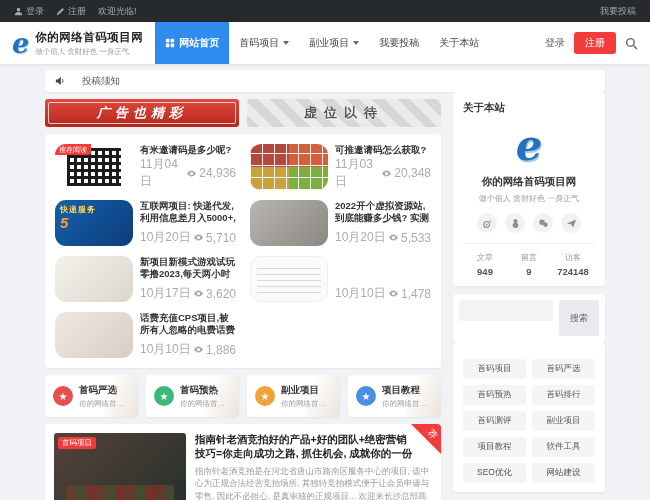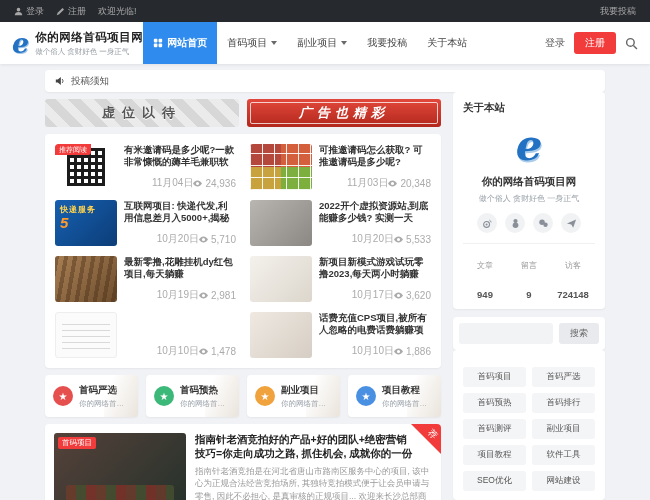--- a/index.html
+++ b/index.html
@@ -11,55 +11,55 @@
   .topbar{height:22px;background:#26292e;color:#a7a7a7;display:flex;align-items:center;gap:12px;padding:0 14px;font-size:9px}
   .topbar .t-item{display:flex;align-items:center;gap:3px;cursor:pointer}
   .topbar .spacer{flex:1}
 
   
   .header{height:42px;background:#fff;box-shadow:0 1px 3px rgba(0,0,0,.08);display:flex;align-items:center;padding:0 12px;position:relative;z-index:5}
   .logo{display:flex;align-items:center;gap:6px}
   .logo-e{font-family:"DejaVu Serif","Liberation Serif",serif;font-style:italic;font-weight:bold;font-size:27px;line-height:1;color:#2371c2;text-shadow:1px 1px 0 #9cc3e8}
   .site-name{font-size:11.5px;font-weight:bold;color:#222;letter-spacing:.5px}
   .site-tag{font-size:7.5px;color:#9aa0a6;margin-top:2px}
-  .nav{display:flex;height:42px;}
+  .nav{display:flex;height:42px;margin-left:12px}
   .nav-item{display:flex;align-items:center;gap:4px;padding:0 10px;font-size:10px;color:#444;cursor:pointer}
   .nav-item.active{background:#2f8cee;color:#fff;font-weight:bold}
   .caret{width:0;height:0;border-left:3.5px solid transparent;border-right:3.5px solid transparent;border-top:4px solid currentColor;opacity:.8}
   .header-actions{margin-left:auto;display:flex;align-items:center;gap:9px}
   .login-link{font-size:10px;color:#555;cursor:pointer}
   .register-btn{background:#f23c3c;color:#fff;font-size:10px;padding:4px 11px;border-radius:3px;cursor:pointer}
   .search-ico{color:#666;cursor:pointer}
 
   
   .container{width:560px;margin:0 auto}
   .main{display:flex;gap:12px;align-items:flex-start}
   .content{width:396px}
   .sidebar{width:152px}
   .card{background:#fff;border-radius:4px;box-shadow:0 1px 2px rgba(0,0,0,.05)}
 
   
-  .notice{display:flex;align-items:center;gap:6px;height:22px;margin-top:6px;padding:0 10px;font-size:9.5px;color:#555}
+  .notice{display:flex;align-items:center;gap:17px;height:22px;margin-top:6px;padding:0 10px;font-size:9.5px;color:#555}
   .notice .spk{color:#444}
 
   
   .ads{display:flex;gap:8px;margin-top:7px}
   .ad{flex:1;height:28px;border-radius:3px;display:flex;align-items:center;justify-content:center;position:relative;cursor:pointer;overflow:hidden}
   .ad-left{background:repeating-linear-gradient(45deg,#d7d7d7 0 9px,#ebebeb 9px 18px);color:#555;font-weight:bold;letter-spacing:7px;font-size:13px;text-shadow:0 1px 0 #fff}
   .ad-right{background:linear-gradient(180deg,#e2483b,#b3271c);color:#fff;font-style:italic;font-weight:bold;letter-spacing:5px;font-size:13px}
   .ad-right::before{content:"";position:absolute;inset:3px;border:1px solid rgba(255,255,255,.75);border-radius:2px;pointer-events:none}
 
   
   .list-card{margin-top:7px;padding:10px;display:grid;grid-template-columns:1fr 1fr;gap:10px 14px}
   .item{display:flex;gap:7px;height:46px;cursor:pointer}
-  .thumb{width:62px;height:46px;border-radius:3px;position:relative;flex:none;overflow:hidden;background:#ddd}
+  .thumb{width:78px;height:46px;border-radius:11px;position:relative;flex:none;overflow:hidden;background:#ddd}
   .rec-badge{position:absolute;top:0;left:0;background:#f23c3c;color:#fff;font-size:7px;padding:1px 4px;border-radius:3px 0 3px 0;z-index:2;line-height:1.3}
   .item-body{flex:1;display:flex;flex-direction:column;min-width:0}
   .item-title{font-size:9.5px;font-weight:bold;line-height:1.3;color:#333;max-height:25px;overflow:hidden}
-  .item-meta{margin-top:auto;display:flex;align-items:center;justify-content:flex-end;font-size:10px;color:#ababab}
+  .item-meta{margin-top:auto;display:flex;align-items:center;justify-content:space-between;font-size:12px;color:#ababab}
   .views{display:flex;align-items:center;gap:3px;color:#ababab}
 
   
   .t0{background:#fff}
   .t0::before{content:"";position:absolute;inset:4px 12px;background-image:repeating-linear-gradient(0deg,#1c1c1c 0 3px,transparent 3px 7px),repeating-linear-gradient(90deg,#1c1c1c 0 3px,transparent 3px 7px);background-color:#fff}
   .t1{background:conic-gradient(#d35f3c 0 25%,#7daf3f 25% 50%,#c8a23c 50% 75%,#b5483c 75%)}
   .t1::after{content:"";position:absolute;inset:0;background-image:repeating-linear-gradient(0deg,rgba(255,255,255,.9) 0 1px,transparent 1px 12px),repeating-linear-gradient(90deg,rgba(255,255,255,.9) 0 1px,transparent 1px 12px)}
   .t2{background:linear-gradient(135deg,#1660b0,#0c3d78);display:flex;flex-direction:column;align-items:flex-start;padding:4px 5px}
   .t2 .thumb-text{color:#ffd34d;font-size:8px;font-weight:bold;letter-spacing:1px}
   .t2 .thumb-big{color:#ff9b2e;font-size:15px;font-weight:bold;font-style:italic;line-height:1.1}
@@ -94,27 +94,27 @@
 
   
   .s-card{padding:9px 10px;margin-bottom:8px}
   .s-title{font-size:10.5px;font-weight:bold;color:#333}
   .about-center{text-align:center}
   .logo-big{font-family:"DejaVu Serif","Liberation Serif",serif;font-style:italic;font-weight:bold;font-size:42px;line-height:1;color:#2371c2;text-shadow:1px 2px 0 #a9cceb;margin-top:10px}
   .about-name{font-size:10.5px;font-weight:bold;color:#333;margin-top:8px}
   .about-tag{font-size:8px;color:#9aa2aa;margin-top:4px}
   .socials{display:flex;justify-content:center;gap:8px;margin-top:9px}
   .soc{width:20px;height:20px;border-radius:50%;background:#f1f2f4;color:#8a9099;display:flex;align-items:center;justify-content:center;cursor:pointer}
-  .stats{display:flex;margin-top:10px;border-top:1px solid #f0f0f0;padding-top:16px;text-align:center}
+  .stats{display:flex;margin-top:10px;border-top:1px solid #f0f0f0;padding-top:8px;text-align:center}
   .stat{flex:1}
   .stat-label{font-size:8px;color:#999}
-  .stat-value{font-size:9.5px;font-weight:bold;color:#555;margin-top:18px}
+  .stat-value{font-size:9.5px;font-weight:bold;color:#555;margin-top:3px}
   .search-card{display:flex;gap:6px;padding:6px}
   .search-input{flex:1;min-width:0;height:21px;border:none;outline:none;background:#f2f3f5;border-radius:3px;font-size:9px;padding:0 7px;color:#333;font-family:inherit}
-  .search-btn{width:40px;height:21px;border:none;background:#e8eaed;border-radius:3px;font-size:9px;color:#666;cursor:pointer;font-family:inherit}
+  .search-btn{width:40px;height:36px;border:none;background:#e8eaed;border-radius:3px;font-size:9px;color:#666;cursor:pointer;font-family:inherit}
   .cat-grid{display:grid;grid-template-columns:1fr 1fr;gap:6px;margin-top:8px}
   .cat-btn{height:20px;background:#f4f5f7;border-radius:3px;display:flex;align-items:center;justify-content:center;font-size:8.5px;color:#555;cursor:pointer;white-space:nowrap}
   .latest-card{height:70px}
 </style>
 </head>
 <body>
 
 <div class="topbar">
   <span class="t-item">
     <span>
@@ -195,22 +195,22 @@
         </svg>
       </span>
     <span>投稿须知</span>
   </div>
 
   <div class="main">
 
     <div class="content">
 
       <div class="ads">
+        <div class="ad ad-right">广告也精彩</div>
         <div class="ad ad-left">虚位以待</div>
-        <div class="ad ad-right">广告也精彩</div>
       </div>
 
       <div class="list-card card">
 
         <div class="item">
           <div class="thumb t0">
             <span class="rec-badge">推荐阅读</span>
           </div>
           <div class="item-body">
             <div class="item-title">有米邀请码是多少呢?一款非常慷慨的薅羊毛兼职软件</div>
@@ -278,37 +278,20 @@
                     <svg width="9" height="7" viewBox="0 0 12 8" fill="currentColor">
                       <path d="M6 0C3.2 0 1.1 2.3 0 4c1.1 1.7 3.2 4 6 4s4.9-2.3 6-4C10.9 2.3 8.8 0 6 0zm0 6.1A2.1 2.1 0 1 1 6 1.9a2.1 2.1 0 0 1 0 4.2z"></path>
                     </svg>
                   </span>
                   <span>5,533</span>
                 </span>
             </div>
           </div>
         </div>
 
-        <div class="item">
-          <div class="thumb t4"></div>
-          <div class="item-body">
-            <div class="item-title">最新零撸,花雕挂机dy红包项目,每天躺赚</div>
-            <div class="item-meta">
-              <span>10月19日</span>
-              <span class="views">
-                  <span>
-                    <svg width="9" height="7" viewBox="0 0 12 8" fill="currentColor">
-                      <path d="M6 0C3.2 0 1.1 2.3 0 4c1.1 1.7 3.2 4 6 4s4.9-2.3 6-4C10.9 2.3 8.8 0 6 0zm0 6.1A2.1 2.1 0 1 1 6 1.9a2.1 2.1 0 0 1 0 4.2z"></path>
-                    </svg>
-                  </span>
-                  <span>2,981</span>
-                </span>
-            </div>
-          </div>
-        </div>
 
         <div class="item">
           <div class="thumb t5"></div>
           <div class="item-body">
             <div class="item-title">新项目新模式游戏试玩零撸2023,每天两小时躺赚50+</div>
             <div class="item-meta">
               <span>10月17日</span>
               <span class="views">
                   <span>
                     <svg width="9" height="7" viewBox="0 0 12 8" fill="currentColor">

